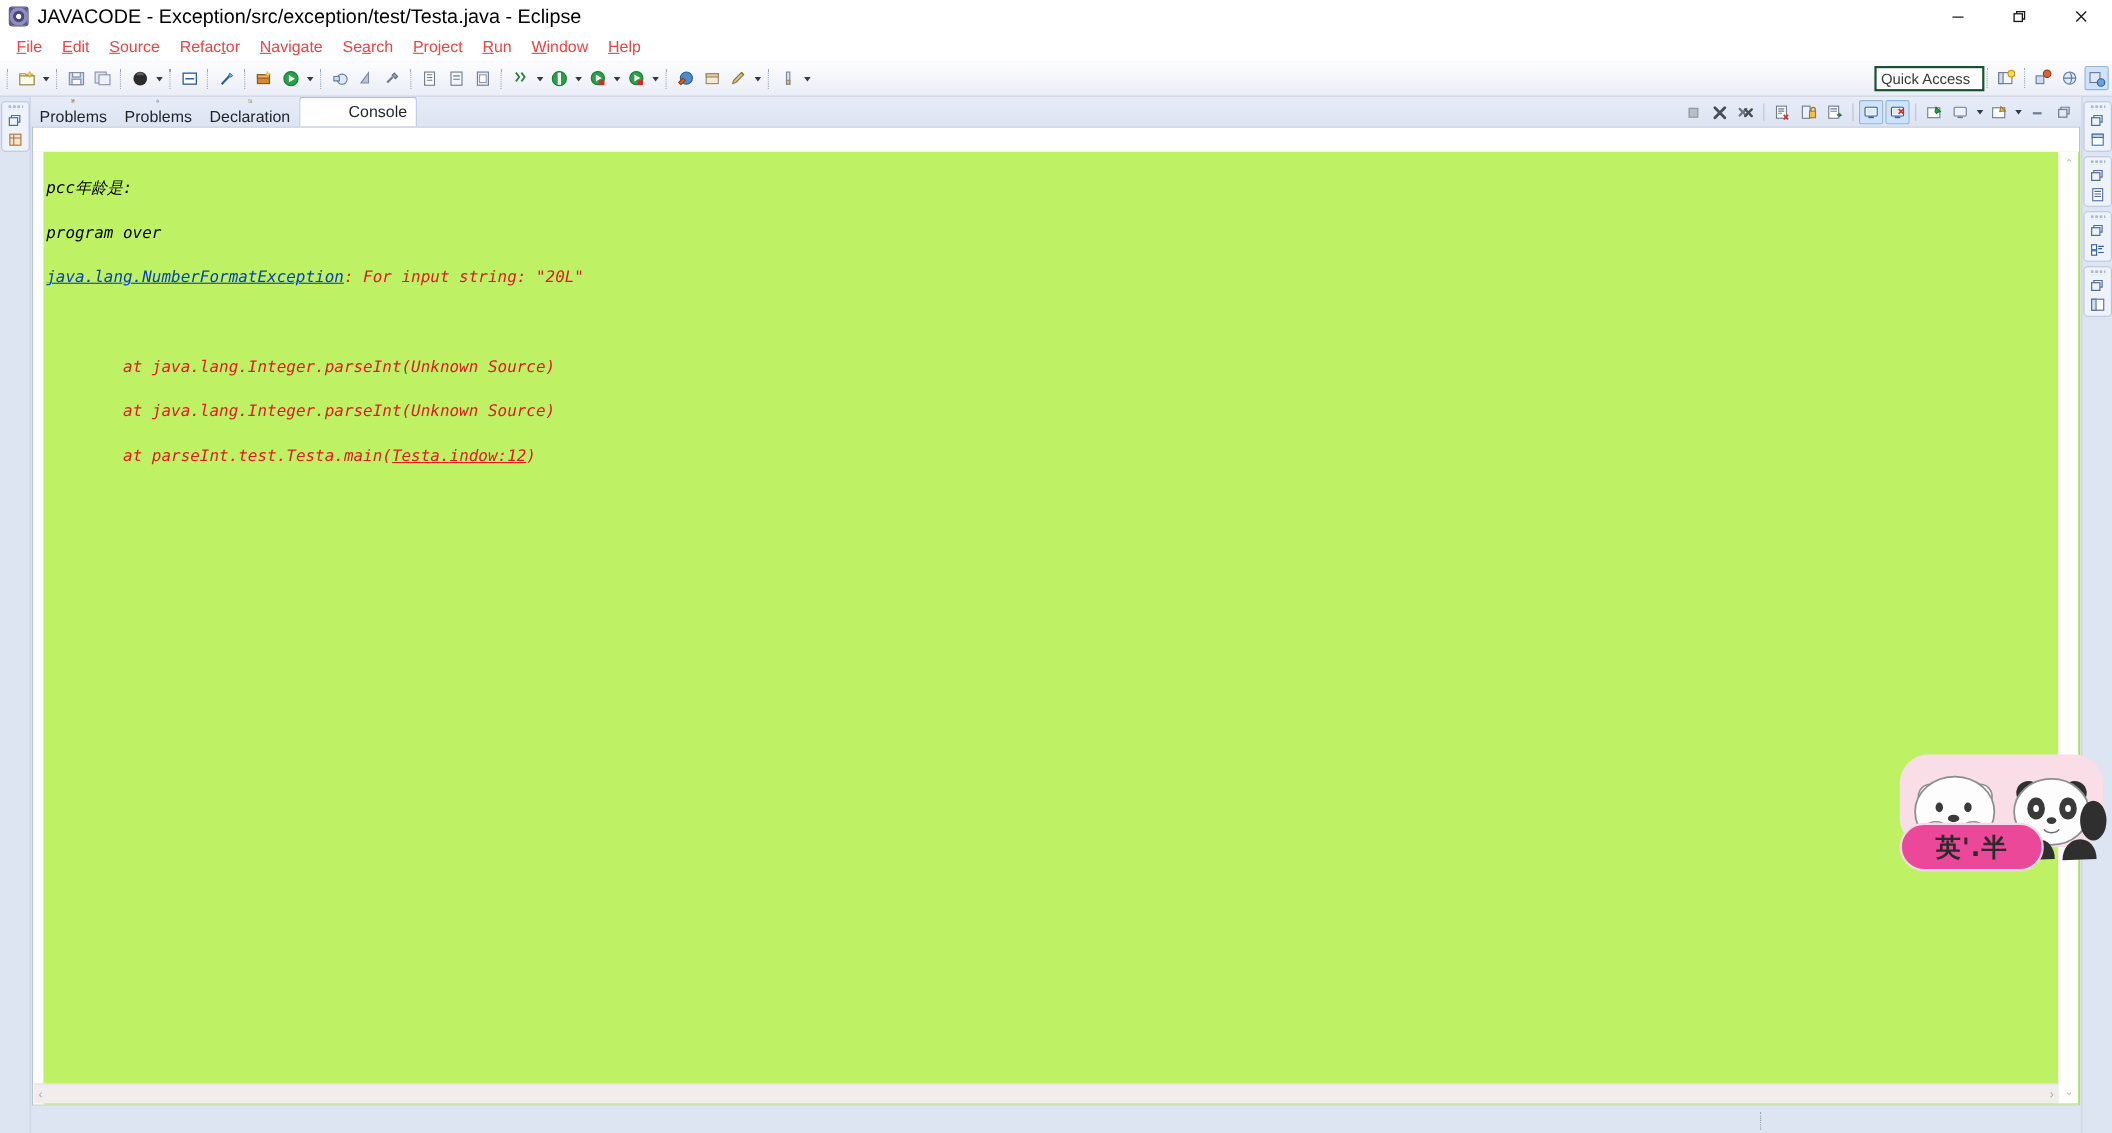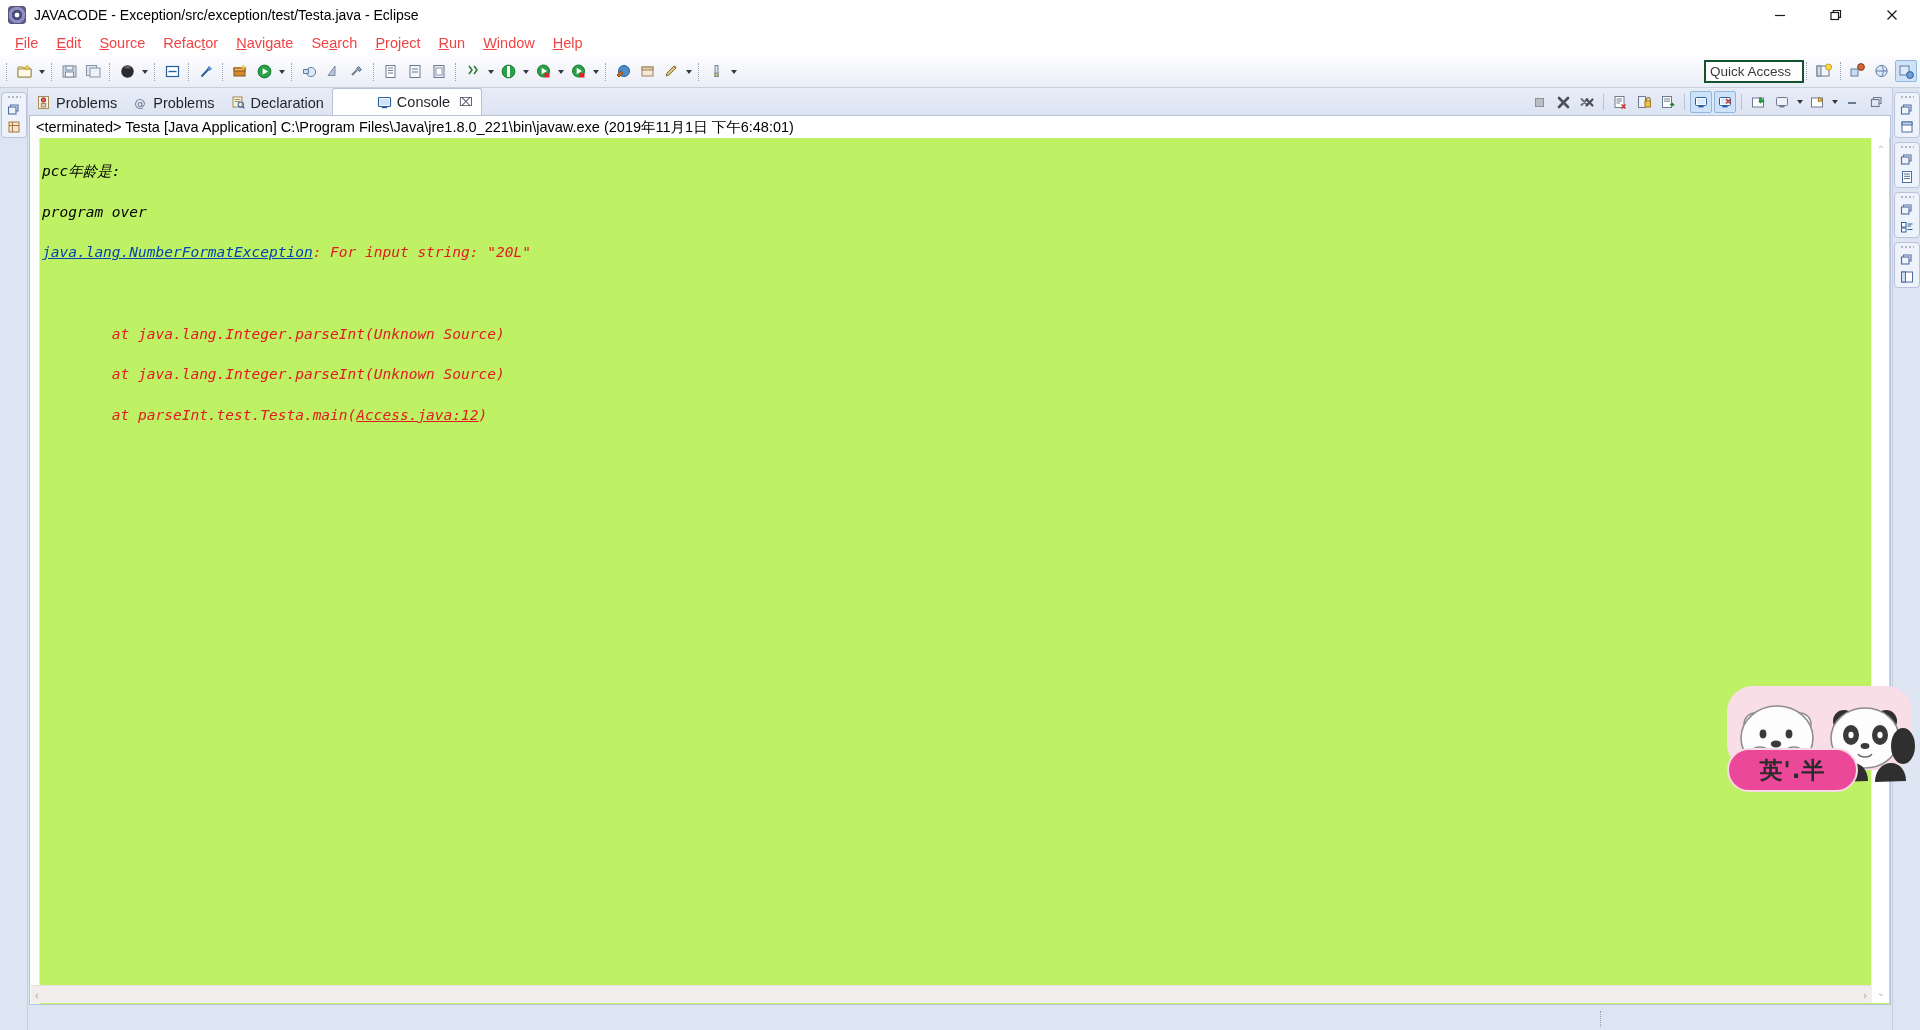--- a/index.html
+++ b/index.html
@@ -23,21 +23,21 @@
     display: flex; align-items: center;
   }
   .title-icon {
     width: 18px; height: 18px; margin-left: 8px; margin-right: 8px;
     border-radius: 3px;
     background: radial-gradient(circle at 50% 50%, #ffffff 0 18%, #4a4a7a 24% 42%, #8e8ec0 48% 70%, #5a5a8c 76% 100%);
     border: 1px solid #555577;
     flex: 0 0 auto;
   }
   .title-text {
-    font-size: 14px; color: #000; white-space: nowrap;
+    font-size: 18px; color: #000; white-space: nowrap;
   }
   .win-buttons {
     position: absolute; right: 0; top: 0; height: 30px;
     display: flex; align-items: stretch;
   }
   .win-btn {
     width: 56px; display: flex; align-items: center; justify-content: center;
     color: #202020; font-size: 15px; line-height: 1;
   }
   .win-btn svg { display: block; }
@@ -127,21 +127,21 @@
     width: 1864px; height: 942px;
     background: #dde4f2;
   }
   .tabbar {
     position: relative; height: 27px;
     background: linear-gradient(to bottom,#e7ecf7 0%, #dde4f2 100%);
     display: flex; align-items: flex-end;
   }
   .tab {
     height: 25px; display: flex; align-items: center; gap: 5px;
-    padding: 0 8px; font-size: 14.5px; color: #1f2328; white-space: nowrap;
+    padding: 0 8px; font-size: 14.5px; color: #1f2328; white-space: nowrap; flex-direction: column;
   }
   .tab.active {
     background: #ffffff;
     border: 1px solid #b7c2d8; border-bottom: none;
     border-radius: 3px 3px 0 0;
     height: 27px;
     padding-left: 44px;
   }
   .tab .closex { font-size: 12px; color: #4a5260; margin-left: 4px; }
   .view-toolbar {
@@ -673,33 +673,32 @@
         <div class="vt-btn">
           <svg class="ic" width="15" height="15" viewBox="0 0 15 15">
             <rect x="2.5" y="4.5" width="7.5" height="7" fill="none" stroke="#6d7b90" stroke-width="1.1"></rect>
             <polyline points="4.5,4.3 4.5,2.5 12,2.5 12,8.5 10.2,8.5" fill="none" stroke="#6d7b90" stroke-width="1.1"></polyline>
           </svg>
         </div>
       </div>
     </div>
 
     <div class="console-body">
-      <div class="console-header">&lt;terminated&gt; Testa [Java Application] C:\Program Files\Java\jre1.8.0_221\bin\javaw.exe (2019年11月1日 下午6:48:01)</div>
 
       <div class="console-scroll">
         <div class="ruler-col"></div>
 
         <div class="console-text">
 <span>pcc年龄是:</span>
 <br><span>program over</span>
 <br><span class="link">java.lang.NumberFormatException</span><span class="line-err">: For input string: "20L"</span>
 <br>
 <br><span class="line-err">	at java.lang.Integer.parseInt(Unknown Source)</span>
 <br><span class="line-err">	at java.lang.Integer.parseInt(Unknown Source)</span>
-<br><span class="line-err">	at parseInt.test.Testa.main(</span><span class="link-err">Access.java:12</span><span class="line-err">)</span>
+<br><span class="line-err">	at parseInt.test.Testa.main(</span><span class="link-err">Testa.indow:12</span><span class="line-err">)</span>
         </div>
       </div>
 
       <div class="vscroll">
         <div class="vs-up">⌃</div>
         <div class="vs-down">⌄</div>
       </div>
 
       <div class="hscroll">
         <span>‹</span>

